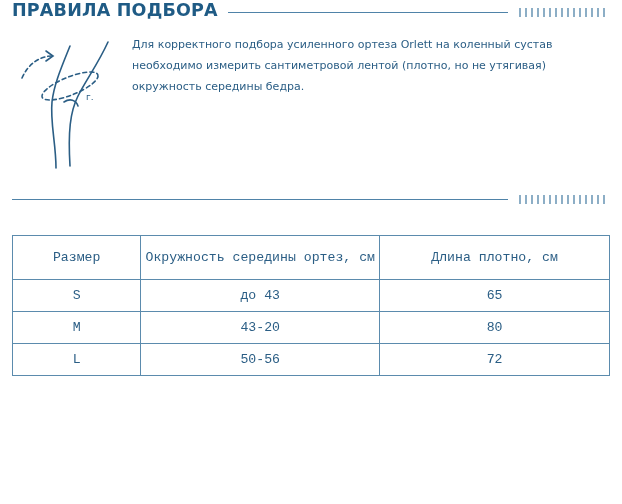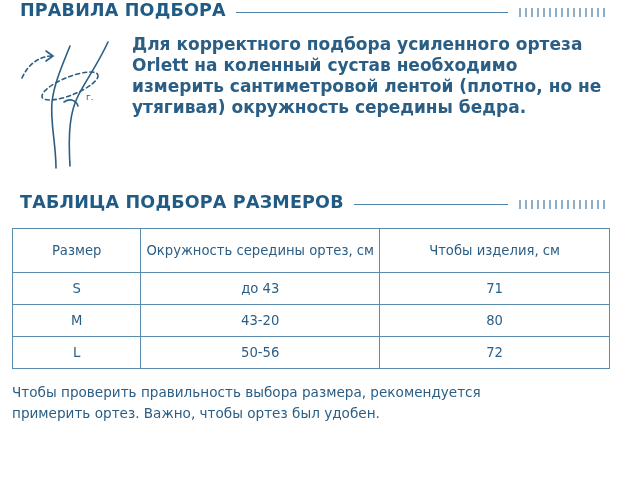--- a/index.html
+++ b/index.html
@@ -20,21 +20,20 @@
     height: 504px;
     box-sizing: border-box;
     padding: 0 12px;
   }
 
   
   .section-head {
     display: flex;
     align-items: center;
     gap: 10px;
-    margin-left: 8px;
   }
   .section-title {
     font-size: 17.5px;
     font-weight: bold;
     color: #1f5b85;
     letter-spacing: 0.2px;
     white-space: nowrap;
   }
   .head-rule {
     flex: 1;
@@ -56,32 +55,32 @@
     display: flex;
     margin-top: 14px;
   }
   .leg-figure {
     width: 120px;
     flex: none;
     padding-top: 6px;
   }
   .rules-text {
     flex: 1;
-    font-size: 17px;
+    font-size: 11px;
     line-height: 21px;
     color: #2b5e85;
-    font-weight: bold;
   }
   .rules-text p {
     margin: 0;
   }
 
   
   .table-wrap {
-    margin-top: 16px;
+    margin-top: 32px;
+    font-family: Liberation Mono, monospace;
   }
   table.sizes {
     width: 100%;
     border-collapse: collapse;
     table-layout: fixed;
   }
   table.sizes th,
   table.sizes td {
     border: 1px solid #5b8bad;
     text-align: center;
@@ -162,21 +161,20 @@
       </svg>
     </div>
     <div class="rules-text">
       <p>Для корректного подбора усиленного ортеза Orlett на коленный сустав необходимо измерить сантиметровой лентой (плотно, но не утягивая) окружность середины бедра.</p>
     </div>
   </div>
 
   <div class="spacer-lg"></div>
 
   <div class="section-head">
-    <div class="section-title">ТАБЛИЦА ПОДБОРА РАЗМЕРОВ</div>
     <div class="head-rule"></div>
     <svg class="head-dots" viewBox="0 0 92 11" preserveAspectRatio="none" aria-hidden="true">
       <g stroke="#4f83a8" stroke-width="1.3">
         <line x1="2" y1="1" x2="2" y2="10"></line>
         <line x1="8" y1="1" x2="8" y2="10"></line>
         <line x1="14" y1="1" x2="14" y2="10"></line>
         <line x1="20" y1="1" x2="20" y2="10"></line>
         <line x1="26" y1="1" x2="26" y2="10"></line>
         <line x1="32" y1="1" x2="32" y2="10"></line>
         <line x1="38" y1="1" x2="38" y2="10"></line>
@@ -196,41 +194,37 @@
     <table class="sizes">
       <colgroup>
           <col class="c1">
           <col class="c2">
           <col class="c3">
         </colgroup>
       <thead>
         <tr>
           <th>Размер</th>
           <th>Окружность середины ортез, см</th>
-          <th>Чтобы изделия, см</th>
+          <th>Длина плотно, см</th>
         </tr>
       </thead>
       <tbody>
         <tr>
           <td>S</td>
           <td>до 43</td>
-          <td>71</td>
+          <td>65</td>
         </tr>
         <tr>
           <td>M</td>
           <td>43-20</td>
           <td>80</td>
         </tr>
         <tr>
           <td>L</td>
           <td>50-56</td>
           <td>72</td>
         </tr>
       </tbody>
     </table>
   </div>
 
-  <div class="footnote">
-    <div>Чтобы проверить правильность выбора размера, рекомендуется</div>
-    <div class="line2">примерить ортез. Важно, чтобы ортез был удобен.</div>
-  </div>
 
 </div>
 
 </body></html>

